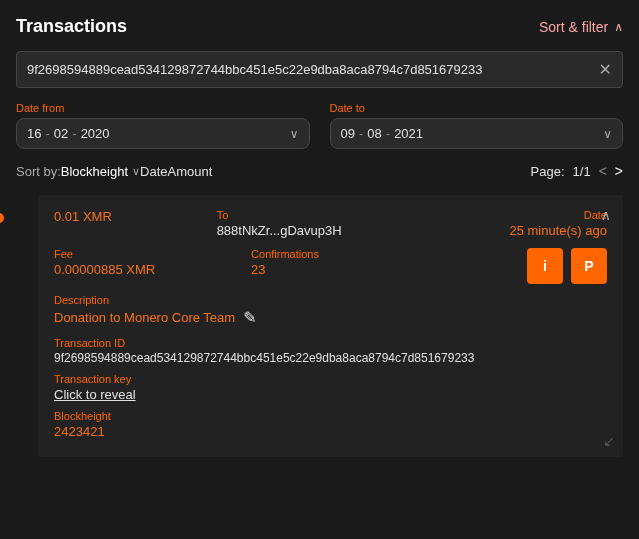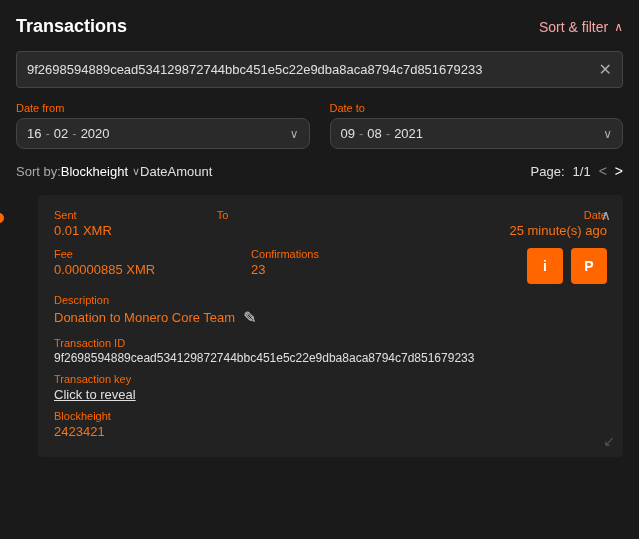--- a/index.html
+++ b/index.html
@@ -374,25 +374,25 @@
   </div>
 
   <div style="position:relative; padding-left: 22px;">
     <div class="orange-dot"></div>
     <div class="transaction-card">
 
       <span class="collapse-icon">∧</span>
 
       <div class="tx-header-row">
         <div class="tx-col">
-          <div class="tx-field-label">Sent</div>
           <div class="tx-field-value">0.01 XMR</div>
         </div>
         <div class="tx-col tx-col-to">
           <div class="tx-field-label">To</div>
+          <div class="tx-address">888tNkZr...gDavup3H</div>
         </div>
         <div class="tx-col tx-col-date">
           <div class="tx-field-label">Date</div>
           <div class="tx-field-value">25 minute(s) ago</div>
         </div>
       </div>
 
       <div class="tx-second-row">
         <div class="tx-col">
           <div class="tx-field-label">Fee</div>

